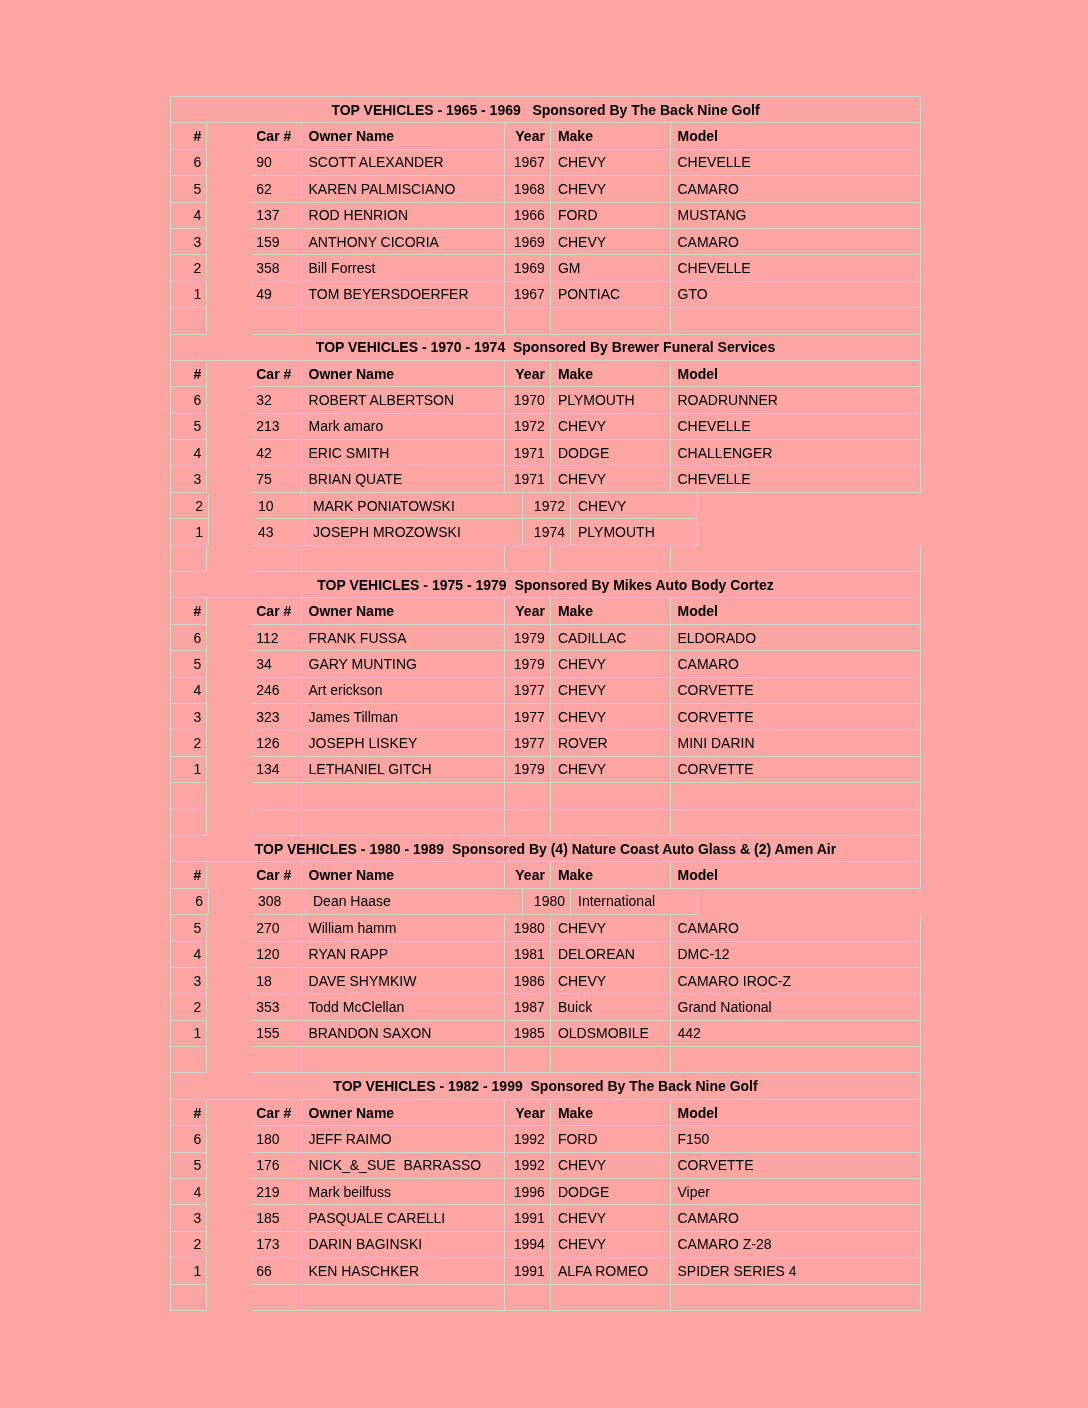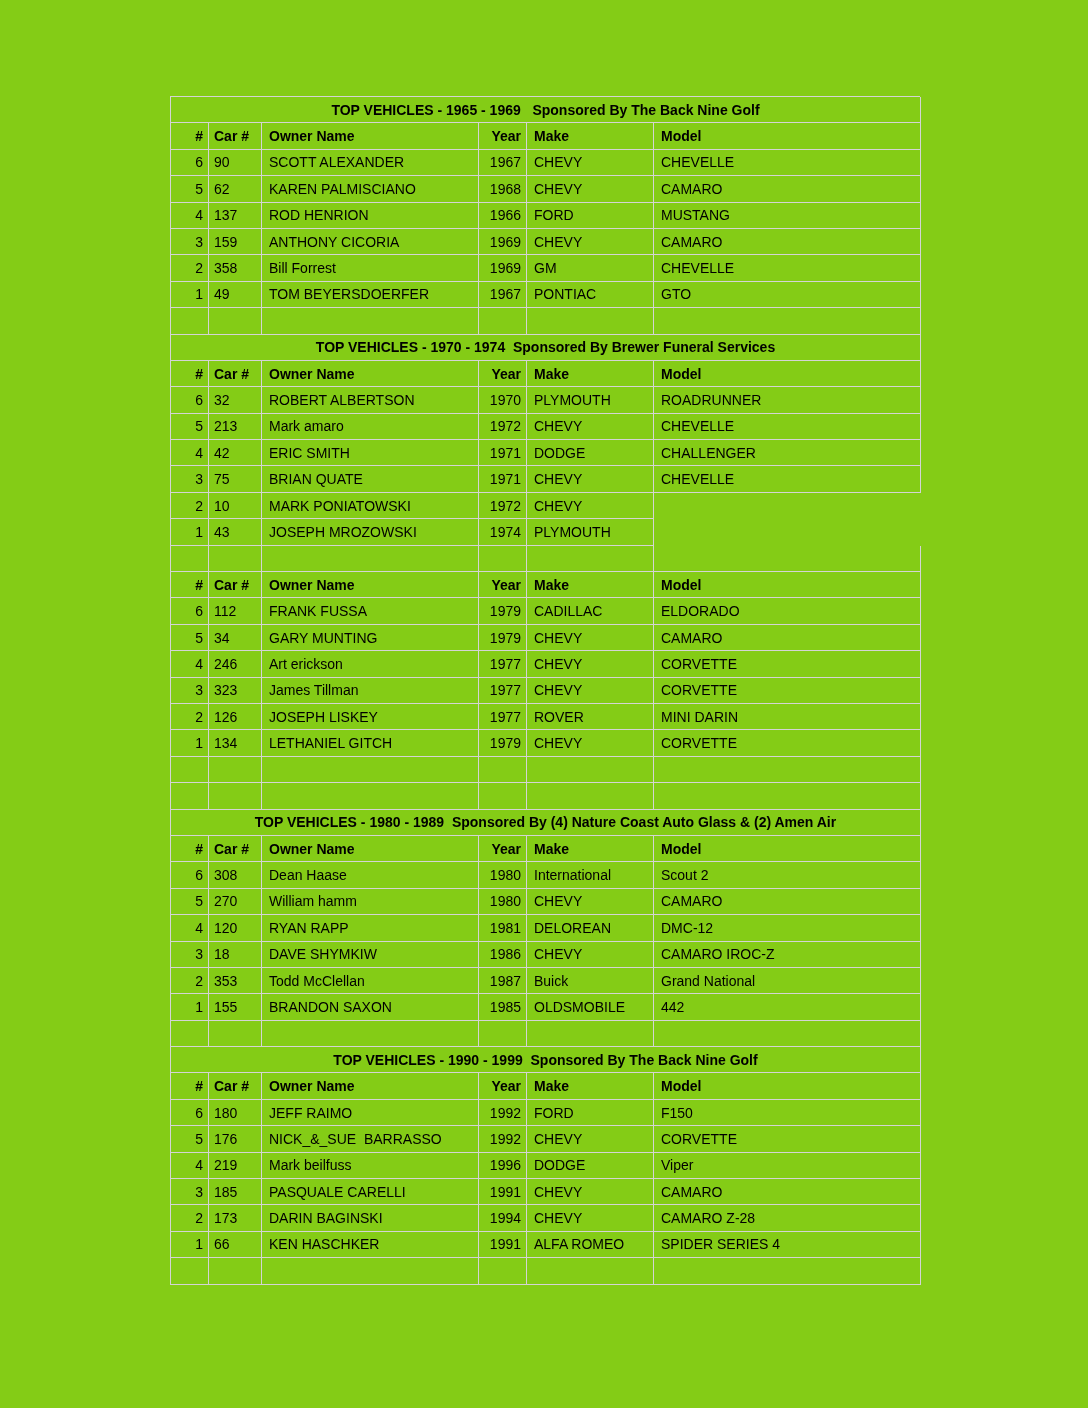--- a/index.html
+++ b/index.html
@@ -4,21 +4,21 @@
 <style>
   html, body {
     margin: 0;
     padding: 0;
     background: #ffffff;
   }
   .page {
     position: relative;
     width: 1088px;
     height: 1408px;
-    background: #84cc16;
+    background: #fca5a5;
     font-family: "Liberation Sans", "DejaVu Sans", sans-serif;
     color: #000000;
   }
   .sheet {
     position: absolute;
     left: 170px;
     top: 96px;
     width: 750px;
     border-top: 1px solid #d4d4d4;
     border-left: 1px solid #d4d4d4;
@@ -41,21 +41,21 @@
     overflow: hidden;
     padding: 0 5px;
   }
   .title-cell {
     width: 750px;
     justify-content: center;
     font-weight: bold;
   }
   .header-cell { font-weight: bold; }
   .col-num   { width: 38px;  justify-content: flex-end; }
-  .col-car   { width: 53px;  justify-content: flex-start; }
+  .col-car   { width: 53px;  justify-content: flex-start; margin-left: 44px; }
   .col-owner { width: 217px; justify-content: flex-start; padding-left: 7px; }
   .col-year  { width: 48px;  justify-content: flex-end; }
   .col-make  { width: 127px; justify-content: flex-start; padding-left: 7px; }
   .col-model { width: 267px; justify-content: flex-start; padding-left: 7px; }
 </style>
 </head>
 <body>
 
 <div class="page">
   <div class="sheet" id="sheet">
@@ -185,20 +185,23 @@
       </div>
       <div class="row">
         <div class="cell col-num"></div>
         <div class="cell col-car"></div>
         <div class="cell col-owner"></div>
         <div class="cell col-year"></div>
         <div class="cell col-make"></div>
         <div class="cell col-model"></div>
       </div>
       <div class="row">
+        <div class="cell title-cell">TOP VEHICLES - 1975 - 1979  Sponsored By Mikes Auto Body Cortez</div>
+      </div>
+      <div class="row">
         <div class="cell header-cell col-num">#</div>
         <div class="cell header-cell col-car">Car #</div>
         <div class="cell header-cell col-owner">Owner Name</div>
         <div class="cell header-cell col-year">Year</div>
         <div class="cell header-cell col-make">Make</div>
         <div class="cell header-cell col-model">Model</div>
       </div>
       <div class="row">
         <div class="cell col-num">6</div>
         <div class="cell col-car">112</div>
@@ -273,21 +276,20 @@
         <div class="cell header-cell col-year">Year</div>
         <div class="cell header-cell col-make">Make</div>
         <div class="cell header-cell col-model">Model</div>
       </div>
       <div class="row">
         <div class="cell col-num">6</div>
         <div class="cell col-car">308</div>
         <div class="cell col-owner">Dean Haase</div>
         <div class="cell col-year">1980</div>
         <div class="cell col-make">International</div>
-        <div class="cell col-model">Scout 2</div>
       </div>
       <div class="row">
         <div class="cell col-num">5</div>
         <div class="cell col-car">270</div>
         <div class="cell col-owner">William hamm</div>
         <div class="cell col-year">1980</div>
         <div class="cell col-make">CHEVY</div>
         <div class="cell col-model">CAMARO</div>
       </div>
       <div class="row">
@@ -324,21 +326,21 @@
       </div>
       <div class="row">
         <div class="cell col-num"></div>
         <div class="cell col-car"></div>
         <div class="cell col-owner"></div>
         <div class="cell col-year"></div>
         <div class="cell col-make"></div>
         <div class="cell col-model"></div>
       </div>
       <div class="row">
-        <div class="cell title-cell">TOP VEHICLES - 1990 - 1999  Sponsored By The Back Nine Golf</div>
+        <div class="cell title-cell">TOP VEHICLES - 1982 - 1999  Sponsored By The Back Nine Golf</div>
       </div>
       <div class="row">
         <div class="cell header-cell col-num">#</div>
         <div class="cell header-cell col-car">Car #</div>
         <div class="cell header-cell col-owner">Owner Name</div>
         <div class="cell header-cell col-year">Year</div>
         <div class="cell header-cell col-make">Make</div>
         <div class="cell header-cell col-model">Model</div>
       </div>
       <div class="row">

